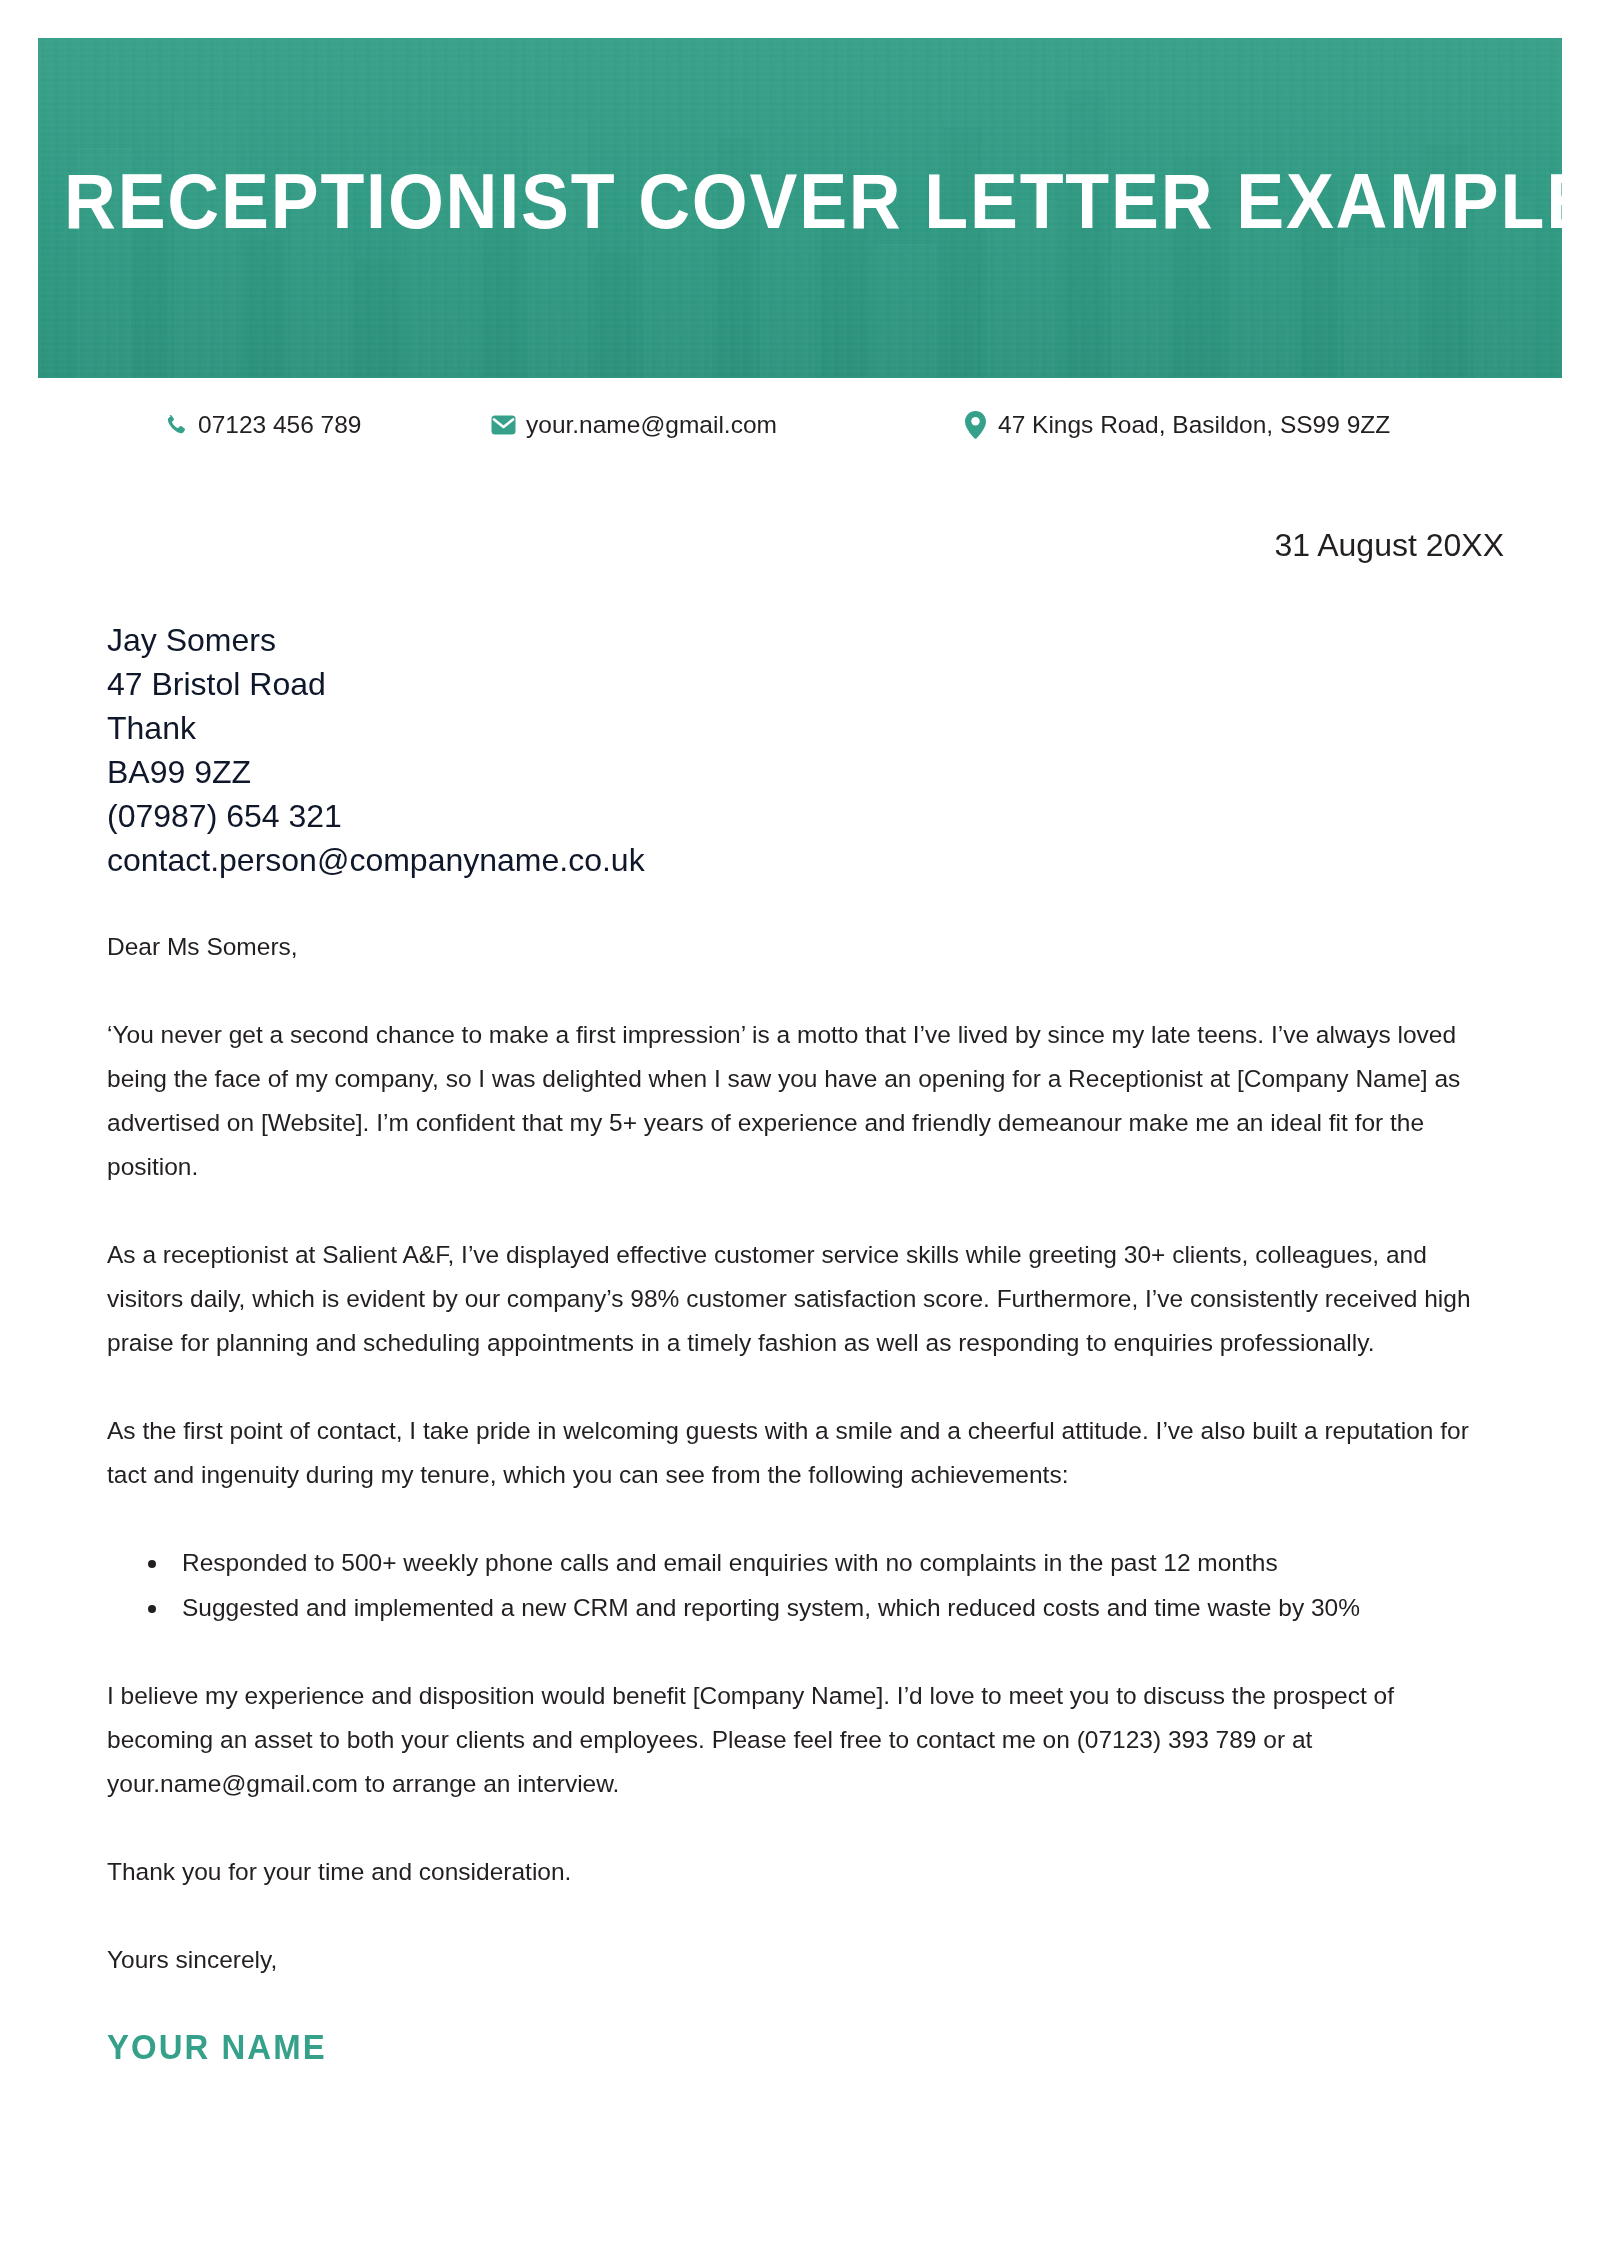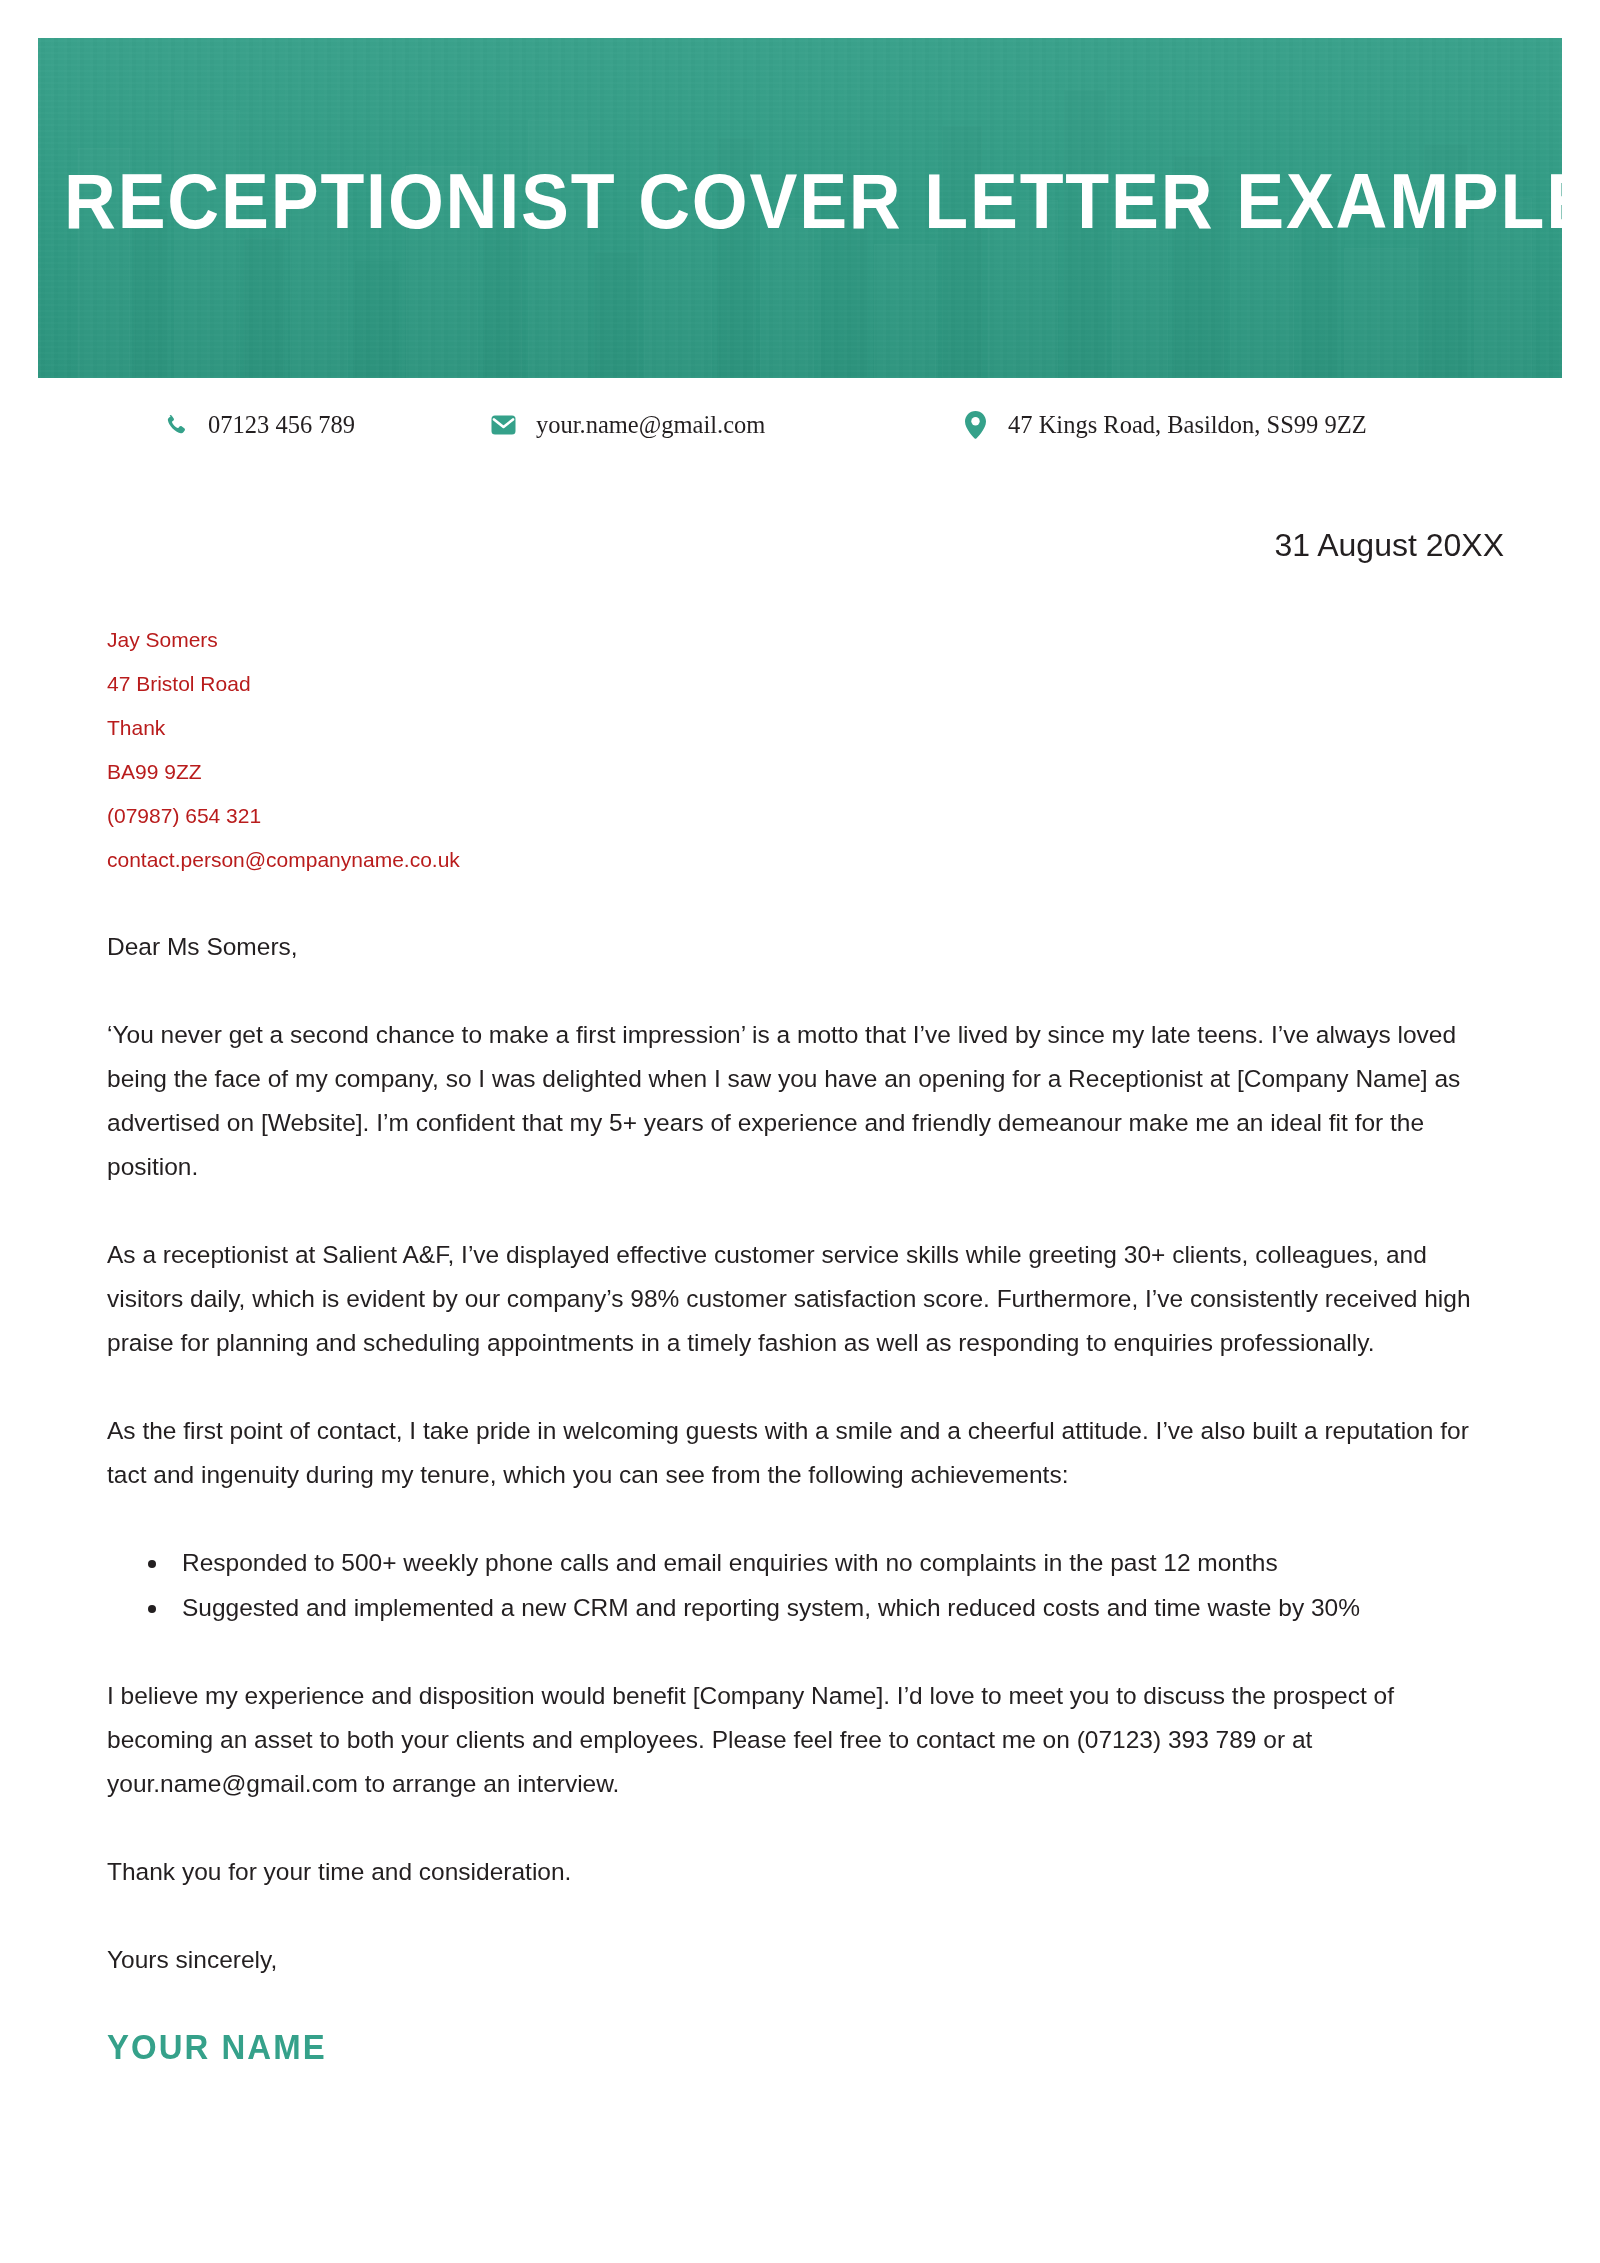--- a/index.html
+++ b/index.html
@@ -85,26 +85,25 @@
     position: absolute;
     left: 150px;
     top: 410px;
     width: 1360px;
     height: 46px;
   }
   .contact-item {
     position: absolute;
     display: flex;
     align-items: center;
-    gap: 20px;
+    gap: 10px;
     font-size: 24.5px;
     color: #231f20;
     white-space: nowrap;
     line-height: 30px;
-    font-family: Liberation Serif, serif;
   }
   .contact-item.phone    { left: 12px;  top: 0; }
   .contact-item.email    { left: 340px; top: 0; }
   .contact-item.address  { left: 812px; top: 0; }
   .contact-icon {
     width: 26px;
     height: 30px;
     display: inline-flex;
     align-items: center;
     justify-content: center;
@@ -120,23 +119,23 @@
     font-size: 32px;
     color: #231f20;
     text-align: right;
   }
 
   
   .recipient {
     position: absolute;
     left: 107px;
     top: 618px;
-    font-size: 21px;
+    font-size: 32px;
     line-height: 44px;
-    color: #b91c1c;
+    color: #0f172a;
   }
   .recipient div { white-space: nowrap; }
 
   
   .letter-body {
     position: absolute;
     left: 107px;
     top: 925px;
     width: 1395px;
     font-size: 24.5px;

